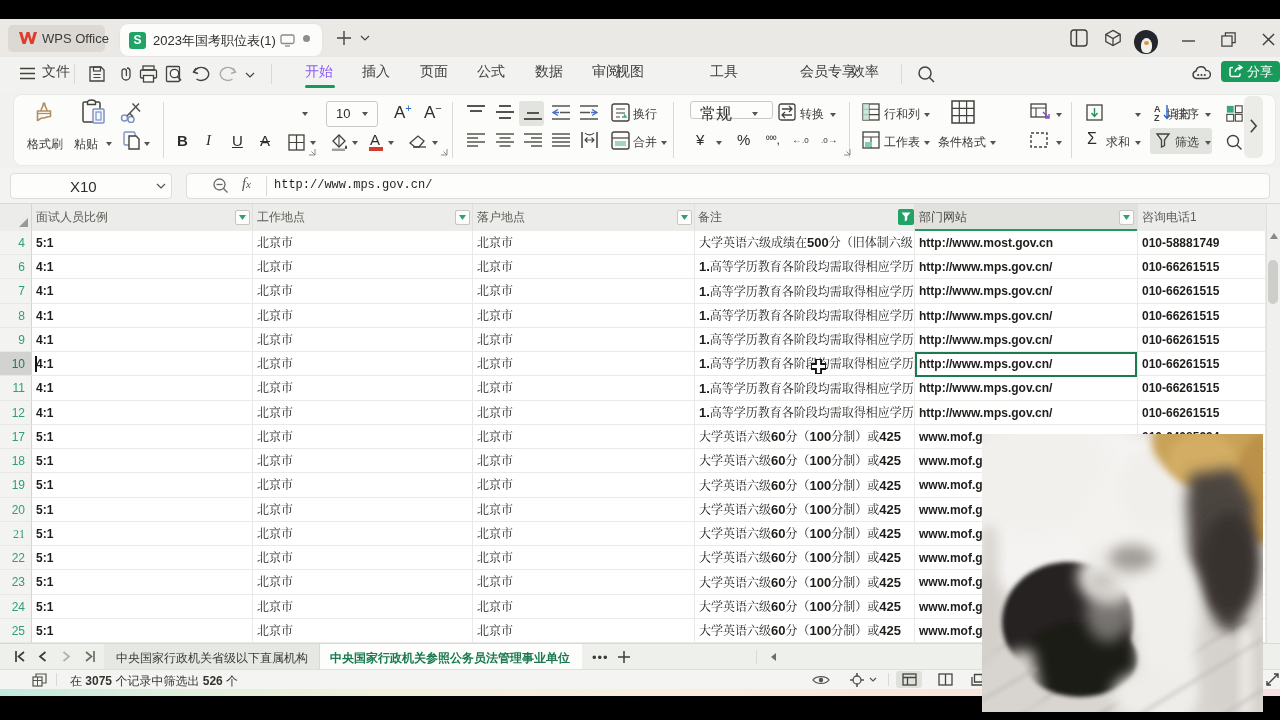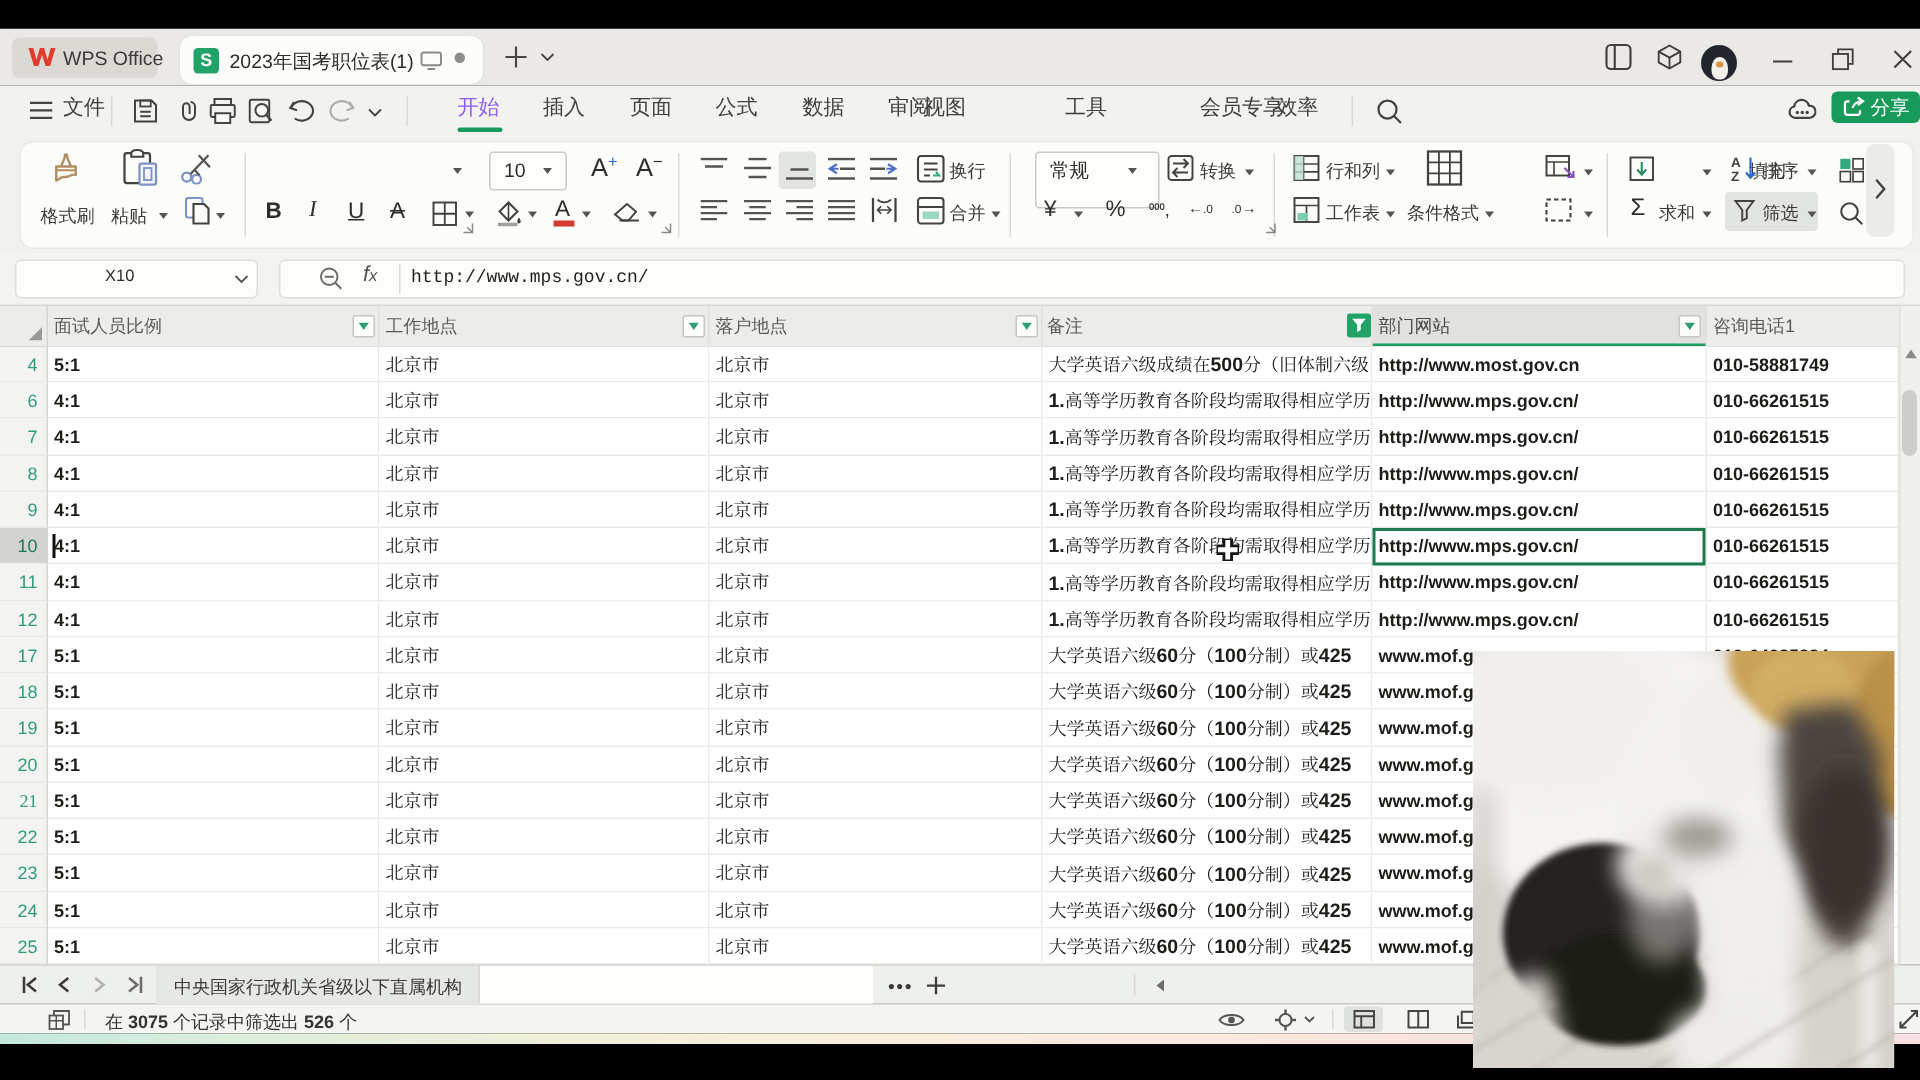--- a/index.html
+++ b/index.html
@@ -248,21 +248,21 @@
     </svg>
  <svg class="abs" style="left:611px;top:39px" width="19" height="19" viewBox="0 0 19 19">
       <rect x="1" y="1" width="17" height="17" rx="2" fill="none" stroke="#43423d" stroke-width="1.4"></rect>
       <path d="M1 7 H18" stroke="#43423d" stroke-width="1.2"></path>
       <rect x="4" y="10" width="11" height="5" fill="#9fd6bf"></rect>
     </svg>
  <div class="tbtxt" style="left:633px;top:42px">合并</div>
  <div class="carr" style="left:661px;top:49px"></div>
  <div class="vdiv" style="left:673px;top:10px;height:56px"></div>
 
- <div class="combo" style="left:690px;top:9px;width:83px;height:38px;line-height:24px;padding-left:9px;font-size:13px">常规</div>
+ <div class="combo" style="left:690px;top:9px;width:83px;height:18px;line-height:24px;padding-left:9px;font-size:16px">常规</div>
  <div class="carr" style="left:752px;top:20px"></div>
  <svg class="abs" style="left:778px;top:11px" width="18" height="18" viewBox="0 0 18 18">
       <path d="M4 6 H14 M11 3 L14 6 L11 9 M14 12 H4 M7 9 L4 12 L7 15" fill="none" stroke="#43423d" stroke-width="1.3"></path>
       <rect x="1" y="1" width="16" height="16" rx="2" fill="none" stroke="#43423d" stroke-width="1.3"></rect>
     </svg>
  <div class="tbtxt" style="left:800px;top:14px">转换</div>
  <div class="carr" style="left:830px;top:21px"></div>
  <div class="abs" style="left:696px;top:39px;font-size:15px;color:#2e2d2a">¥</div>
  <div class="carr" style="left:716px;top:49px"></div>
  <div class="abs" style="left:737px;top:39px;font-size:15px;color:#2e2d2a">%</div>
@@ -347,31 +347,31 @@
  <svg class="abs" style="left:440px;top:56px" width="8" height="8" viewBox="0 0 8 8">
       <path d="M7 1 V7 H1 M3.5 3.5 L7 7" stroke="#8a8a84" stroke-width="1" fill="none"></path>
     </svg>
  <svg class="abs" style="left:843px;top:56px" width="8" height="8" viewBox="0 0 8 8">
       <path d="M7 1 V7 H1 M3.5 3.5 L7 7" stroke="#8a8a84" stroke-width="1" fill="none"></path>
     </svg>
 </div>
 
 <div id="fbar">
  <div class="abs" style="left:10px;top:5px;width:162px;height:26px;background:#fdfdfc;border:1px solid #ddddd9;border-radius:4px"></div>
- <div class="abs" style="left:70px;top:10px;font-size:11px;color:#2e2d2a">X10</div>
+ <div class="abs" style="left:70px;top:10px;font-size:15px;color:#2e2d2a">X10</div>
  <svg class="abs" style="left:156px;top:15px" width="10" height="6" viewBox="0 0 10 6">
       <path d="M1 1 L5 5 L9 1" fill="none" stroke="#55544f" stroke-width="1.2"></path>
     </svg>
  <div class="abs" style="left:186px;top:5px;width:1084px;height:26px;background:#fdfdfc;border:1px solid #ddddd9;border-radius:4px"></div>
  <svg class="abs" style="left:212px;top:9px" width="17" height="17" viewBox="0 0 17 17">
       <circle cx="7.5" cy="7.5" r="5.5" fill="none" stroke="#6a6964" stroke-width="1.3"></circle>
       <line x1="4.5" y1="7.5" x2="10.5" y2="7.5" stroke="#6a6964" stroke-width="1.3"></line>
       <line x1="11.5" y1="11.5" x2="15.5" y2="15.5" stroke="#6a6964" stroke-width="1.3"></line>
     </svg>
- <div class="abs" style="left:242px;top:7px;font-size:14.5px;color:#55544f;font-style:italic;font-family:Liberation Sans, sans-serif"><i>f</i><span style="font-size:11px">x</span></div>
+ <div class="abs" style="left:242px;top:7px;font-size:14.5px;color:#55544f;font-style:italic;font-family:Liberation Serif, serif"><i>f</i><span style="font-size:11px">x</span></div>
  <div class="vdiv" style="left:266px;top:8px;height:20px"></div>
  <div class="abs" style="left:274px;top:10px;font-size:12px;color:#201f1c;font-family:'Liberation Mono',monospace">http://www.mps.gov.cn/</div>
 </div>
 
 <div id="hdrrow">
  <div class="abs" style="left:0;top:0;width:32px;height:27px;border-right:1px solid #d4d4d0"></div>
  <svg class="abs" style="left:19px;top:14px" width="9" height="9" viewBox="0 0 9 9">
       <path d="M9 0 V9 H0 Z" fill="#9a9a94"></path>
     </svg>
 </div>
@@ -559,20 +559,21 @@
     </svg>
  <svg class="abs" style="left:62px;top:7px" width="9" height="11" viewBox="0 0 9 11">
       <path d="M1.5 1 L7 5.5 L1.5 10" fill="none" stroke="#b2b1ac" stroke-width="1.7"></path>
     </svg>
  <svg class="abs" style="left:84px;top:7px" width="12" height="11" viewBox="0 0 12 11">
       <path d="M10 0 V11 M2 1 L7.5 5.5 L2 10" fill="none" stroke="#6e6d68" stroke-width="1.7"></path>
     </svg>
  <div class="abs" style="left:104px;top:0;width:216px;height:26px;background:#e6e8e4;border-right:1px solid #d8d8d4"></div>
  <div class="abs" style="left:116px;top:6px;font-size:12px;color:#3c3b37">中央国家行政机关省级以下直属机构</div>
  <div class="abs" style="left:320px;top:0;width:262px;height:26px;background:#fdfdfc"></div>
+ <div class="abs" style="left:330px;top:6px;font-size:12px;color:#187a4e;font-weight:bold">中央国家行政机关参照公务员法管理事业单位</div>
  <div class="abs" style="left:592px;top:6px;font-size:13px;color:#3c3b37;letter-spacing:1px">•••</div>
  <svg class="abs" style="left:618px;top:7px" width="12" height="12" viewBox="0 0 12 12">
       <path d="M6 0 V12 M0 6 H12" stroke="#3c3b37" stroke-width="1.5"></path>
     </svg>
  <div class="vdiv" style="left:756px;top:6px;height:14px"></div>
  <svg class="abs" style="left:770px;top:9px" width="7" height="8" viewBox="0 0 7 8">
       <path d="M6 0 L1 4 L6 8 Z" fill="#6e6d68"></path>
     </svg>
 </div>
 

